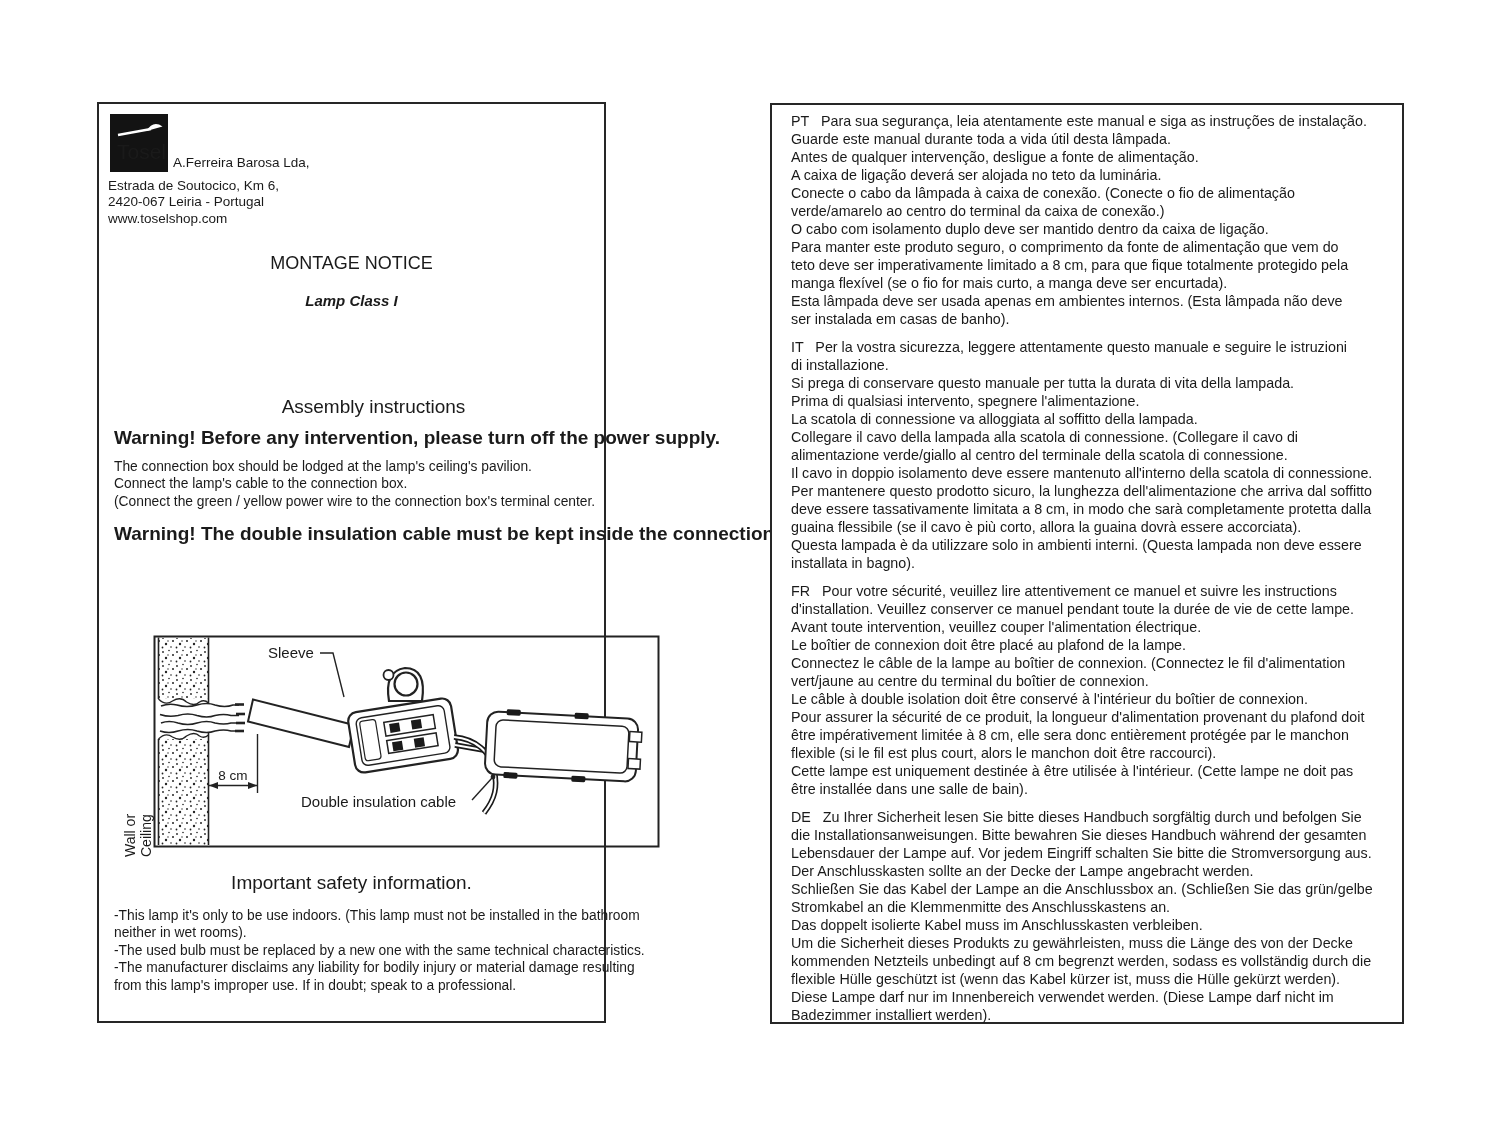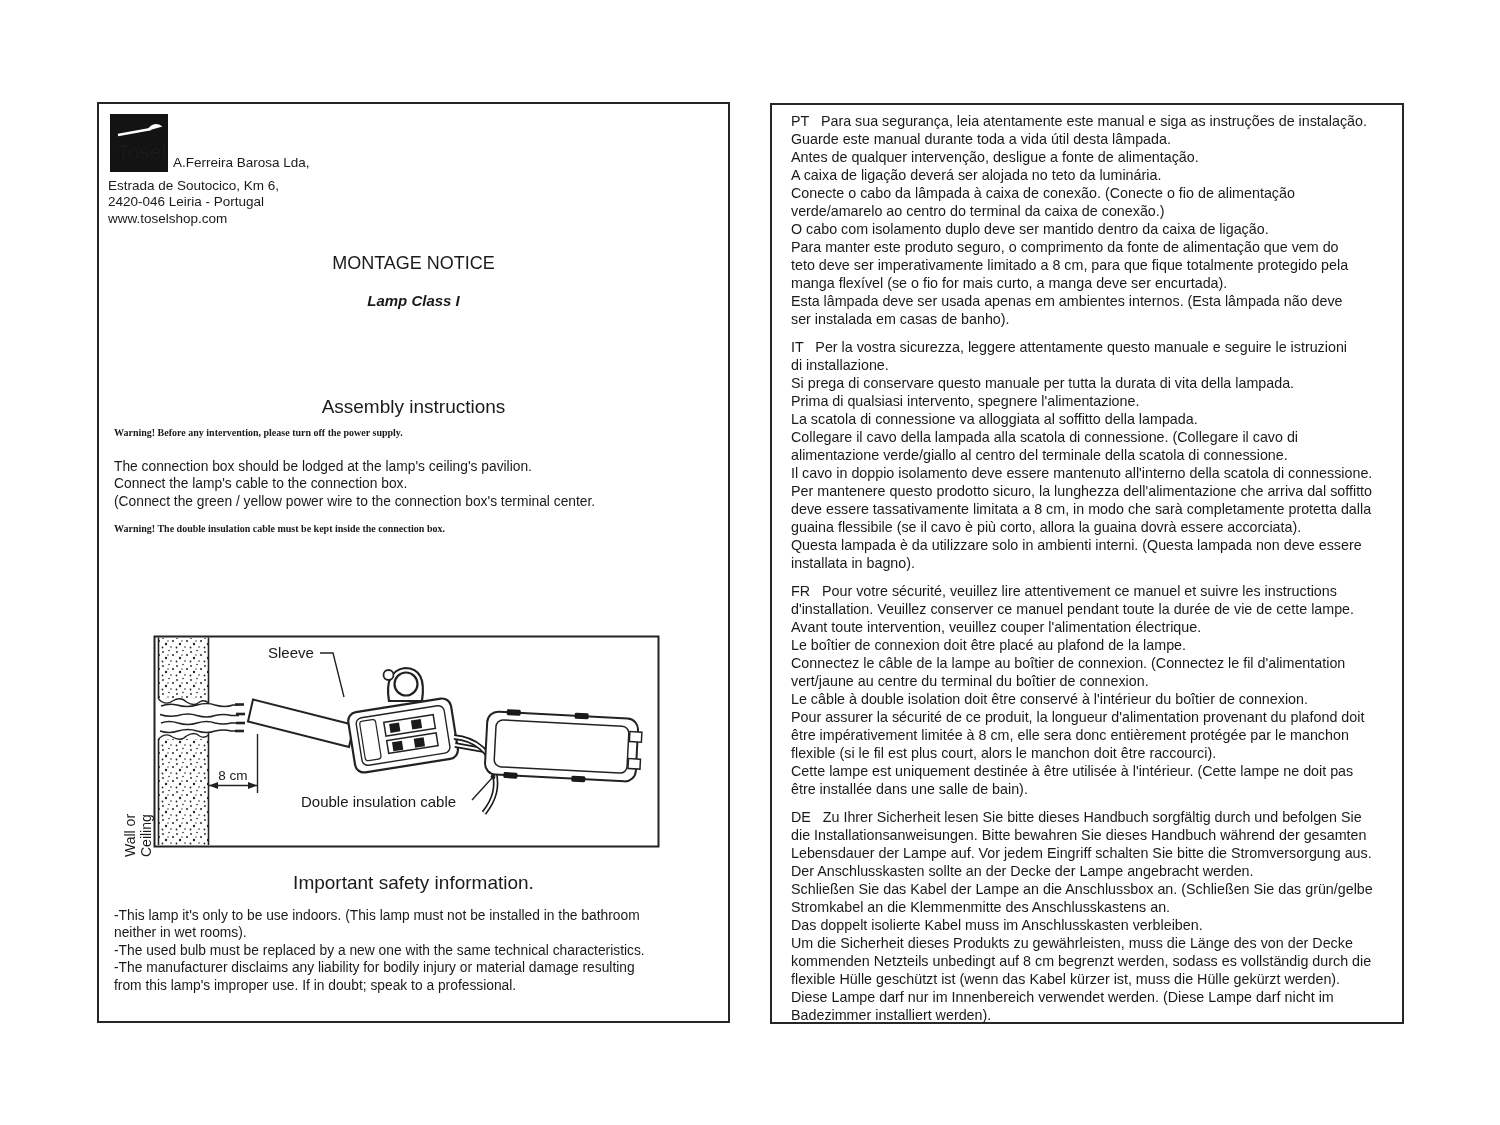--- a/index.html
+++ b/index.html
@@ -2,60 +2,60 @@
 <html><head>
 <meta charset="utf-8">
 <style>
   html,body { margin:0; padding:0; }
   body {
     width:1500px; height:1125px; background:#ffffff;
     font-family:"Liberation Sans", sans-serif; color:#1a1a1a;
   }
   .page { position:relative; width:1500px; height:1125px; background:#fff; overflow:hidden; }
   .box { position:absolute; background:#fff; border:2px solid #262626; box-sizing:border-box; }
-  .left-box  { left:97px;  top:102px; width:633px; height:921px; }
+  .left-box  { left:97px;  top:102px; width:509px; height:921px; }
   .right-box { left:770px; top:103px; width:634px; height:921px; }
   .abs { position:absolute; }
   .pre { white-space:pre; }
   .body-sm { font-size:13.8px; line-height:17.4px; }
   .addr { font-size:13.5px; line-height:16.3px; }
   .company { font-size:13.5px; }
   .center { left:0; width:100%; text-align:center; }
   .title { font-size:18px; }
   .h3 { font-size:19px; }
   .subtitle { font-size:15px; font-weight:bold;font-style:italic; }
-  .warn { font-size:10px; font-weight:bold; white-space:pre;font-family:Liberation Serif, serif; }
+  .warn { font-size:19px; font-weight:bold; white-space:pre; }
   .rcol { position:absolute; left:19px; top:7px; right:8px; }
   .rblock { margin:0 0 10px 0; font-size:14.3px; line-height:18px; white-space:pre; }
   svg text { font-family:"Liberation Sans", sans-serif; fill:#1a1a1a; }
 </style>
 </head>
 <body>
 
 <div class="page">
 
   <div class="box left-box">
 
     <svg class="abs" style="left:11px; top:10px;" width="58" height="58" viewBox="0 0 58 58">
       <rect x="0" y="0" width="58" height="58" fill="#131313"></rect>
       <text x="7" y="45" font-size="21" fill="#ffffff">Tosel</text>
       <line x1="8" y1="21" x2="41" y2="15" stroke="#ffffff" stroke-width="2.4"></line>
       <path d="M36.5,17 Q43,6 52.5,12.5 L36.5,17 Z" fill="#ffffff"></path>
     </svg>
 
     <div class="abs company" style="left:74px; top:51px;">A.Ferreira Barosa Lda,</div>
     <div class="abs addr pre" style="left:9px; top:74px;">Estrada de Soutocico, Km 6,
-2420-046 Leiria - Portugal
+2420-067 Leiria - Portugal
 www.toselshop.com</div>
 
     <div class="abs center title" style="top:149px;">MONTAGE NOTICE</div>
     <div class="abs center subtitle" style="top:188px;">Lamp Class I</div>
 
 
-    <div class="abs center h3" style="top:292px;">Assembly instructions</div>
+    <div class="abs center h3" style="top:292px;margin-left:22px;">Assembly instructions</div>
 
     <div class="abs warn" style="left:15px; top:323px;">Warning! Before any intervention, please turn off the power supply.</div>
 
     <div class="abs body-sm pre" style="left:15px; top:354px;">The connection box should be lodged at the lamp's ceiling's pavilion.
 Connect the lamp's cable to the connection box.
 (Connect the green / yellow power wire to the connection box's terminal center.</div>
 
     <div class="abs warn" style="left:15px; top:419px;">Warning! The double insulation cable must be kept inside the connection box.</div>
 
 

